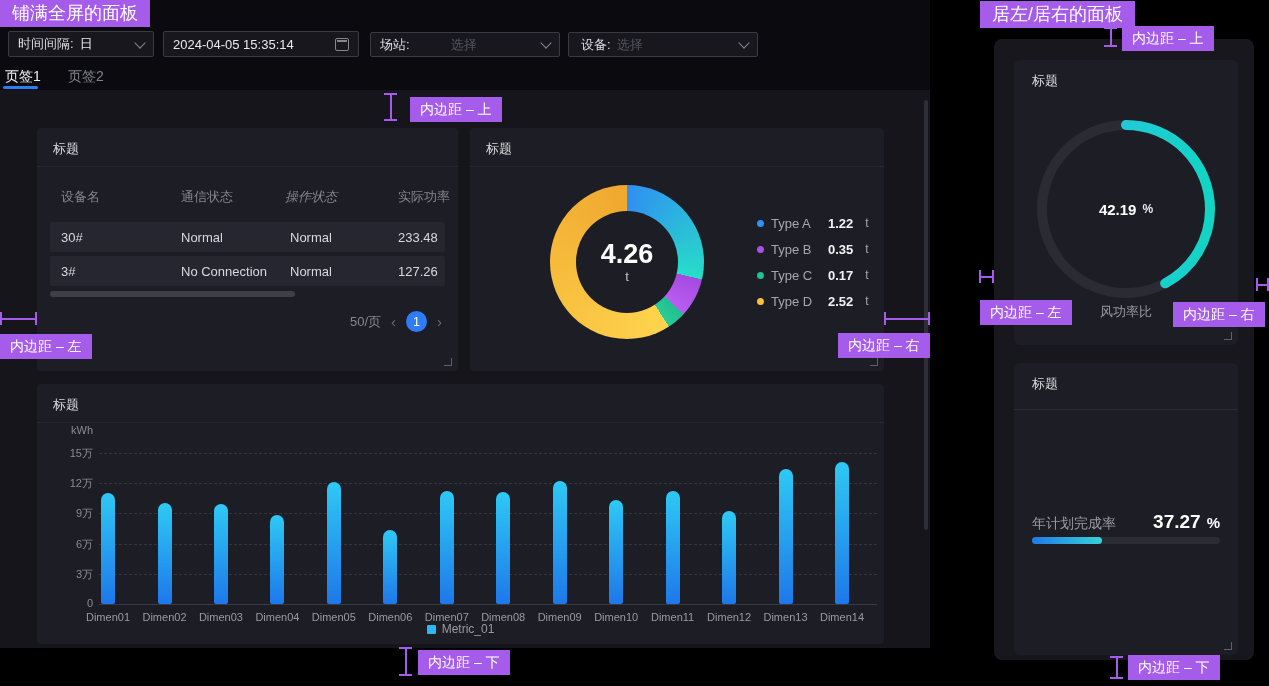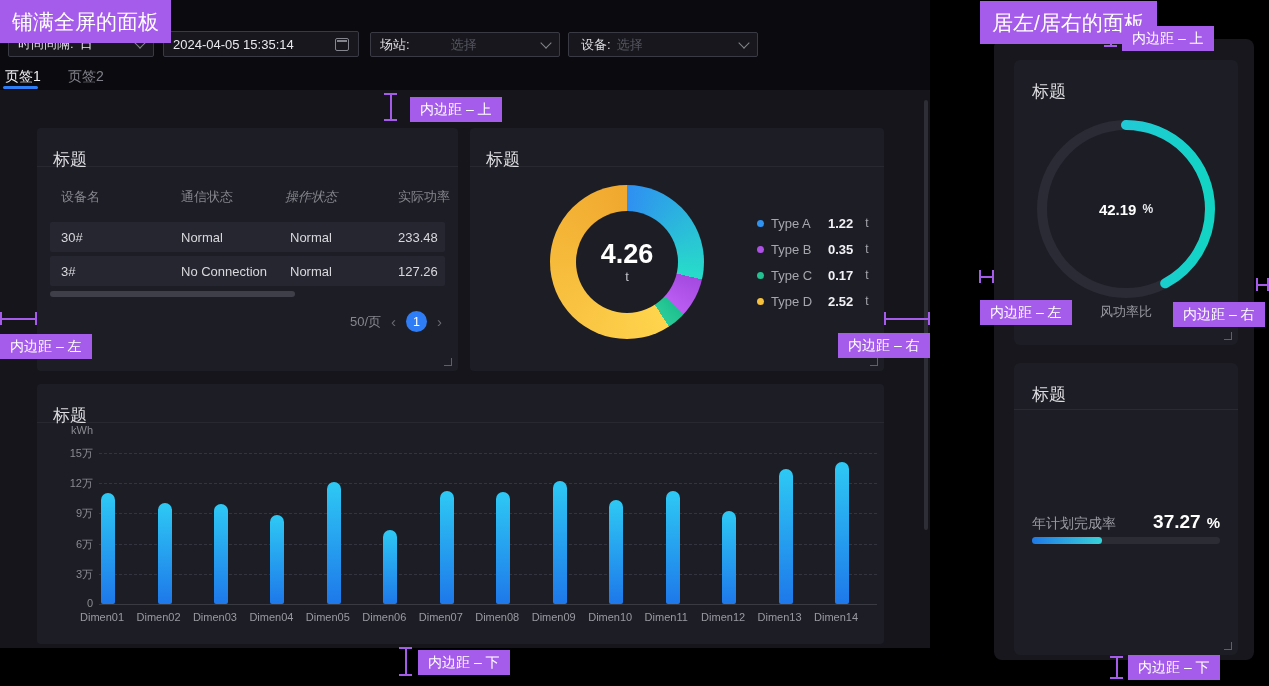--- a/index.html
+++ b/index.html
@@ -25,21 +25,21 @@
   .cal:after{content:"";position:absolute;left:1px;right:1px;top:1.5px;height:1.5px;background:#85858d;}
 
   
   .tab{position:absolute;top:68px;font-size:14px;cursor:default;}
   .tab.active{color:#f0f0f4;}
   .tab.inactive{color:#80808a;}
   .tab-underline{position:absolute;left:3px;top:86px;width:35px;height:3px;background:#2e7cf6;border-radius:2px;}
 
   
   .panel{position:absolute;background:#1d1d25;border-radius:4px;overflow:hidden;}
-  .ptitle{position:absolute;left:16px;top:20px;font-size:17px;color:#dcdce0;}
+  .ptitle{position:absolute;left:16px;top:12px;font-size:13px;color:#dcdce0;}
   .ptitle-div{position:absolute;left:0;top:38px;width:100%;height:1px;background:rgba(255,255,255,0.05);}
   .rsz{position:absolute;right:6px;bottom:5px;width:7px;height:7px;
        border-right:1.5px solid #60606a;border-bottom:1.5px solid #60606a;}
 
   
   .thead-cell{position:absolute;top:60px;font-size:13px;color:#86868e;white-space:nowrap;}
   .trow{position:absolute;left:13px;width:395px;height:30px;background:#262631;border-radius:2px;}
   .tcell{position:absolute;top:8px;font-size:13px;color:#d8d8dc;white-space:nowrap;}
   .hscroll{position:absolute;left:13px;top:163px;width:245px;height:6px;background:#3f3f49;border-radius:3px;}
   .pager{position:absolute;right:16px;top:183px;display:flex;align-items:center;gap:10px;font-size:13px;}
@@ -60,21 +60,21 @@
   .dleg-val{font-size:13px;font-weight:bold;color:#f2f2f6;}
   .dleg-unit{font-size:12px;color:#a6a6ae;margin-left:5px;}
 
   
   .gridline{position:absolute;height:0;border-top:1px dashed #34343e;}
   .axisline{position:absolute;height:1px;background:#3a3a43;}
   .ytick{position:absolute;left:10px;width:46px;text-align:right;font-size:11px;color:#8a8a92;}
   .yunit{position:absolute;left:10px;width:46px;text-align:right;top:40px;font-size:11px;color:#8a8a92;}
   .bar{position:absolute;width:14px;border-radius:7px 7px 2px 2px;
        background:linear-gradient(180deg,#2ec9f4 0%,#1e78ea 100%);}
-  .xlabel{position:absolute;width:56px;text-align:left;font-size:11px;color:#9a9aa2;}
+  .xlabel{position:absolute;width:56px;text-align:center;font-size:11px;color:#9a9aa2;}
   .blegend{position:absolute;left:0;top:238px;width:100%;display:flex;justify-content:center;
            align-items:center;gap:6px;font-size:12px;color:#9a9aa2;}
   .blegend .sq{width:9px;height:9px;background:#29b9f0;border-radius:1px;}
 
   
   .vscroll{position:absolute;left:924px;top:100px;width:4px;height:430px;background:#2e2e37;border-radius:2px;}
 
   
   .right-outer{position:absolute;left:994px;top:39px;width:260px;height:621px;background:#17171d;border-radius:8px;}
   .rcard{position:absolute;left:20px;width:224px;background:#1d1d25;border-radius:6px;}
@@ -89,21 +89,21 @@
   .metric-label{font-size:14px;color:#9a9aa2;}
   .metric-val{margin-left:auto;font-size:19px;font-weight:bold;color:#fff;}
   .metric-unit{font-size:15px;font-weight:bold;color:#fff;margin-left:6px;}
   .progress-track{position:absolute;left:18px;top:174px;width:188px;height:7px;background:#2c2c35;border-radius:4px;}
   .progress-fill{height:7px;border-radius:4px;background:linear-gradient(90deg,#1f7ae8,#38d2d8);}
   .card-div{position:absolute;left:0;top:46px;width:100%;height:1px;background:rgba(255,255,255,0.06);}
 
   
   .plabel{position:absolute;background:#a55ceb;color:#fff;font-size:14px;padding:3px 10px;
           white-space:nowrap;line-height:19px;}
-  .plabel.big{font-size:21px;padding:12px 12px;}
+  .plabel.big{font-size:18px;padding:4px 12px;}
   .ibeam{position:absolute;width:13px;box-sizing:border-box;border-top:2px solid #a55ceb;
          border-bottom:2px solid #a55ceb;
          background:linear-gradient(#a55ceb,#a55ceb) 50% 0/2px 100% no-repeat;}
   .hbeam{position:absolute;height:13px;box-sizing:border-box;border-left:2px solid #a55ceb;
          border-right:2px solid #a55ceb;
          background:linear-gradient(#a55ceb,#a55ceb) 0 50%/100% 2px no-repeat;}
 </style>
 </head>
 <body>
 
@@ -246,20 +246,24 @@
           <div class="xlabel" style="left: 551.2px; top: 227px;">Dimen10</div>
           <div class="bar" style="left: 628.6px; top: 107px; height: 113px;"></div>
           <div class="xlabel" style="left: 607.6px; top: 227px;">Dimen11</div>
           <div class="bar" style="left: 685.1px; top: 127px; height: 93px;"></div>
           <div class="xlabel" style="left: 664.1px; top: 227px;">Dimen12</div>
           <div class="bar" style="left: 741.5px; top: 85px; height: 135px;"></div>
           <div class="xlabel" style="left: 720.5px; top: 227px;">Dimen13</div>
           <div class="bar" style="left: 798px; top: 78px; height: 142px;"></div>
           <div class="xlabel" style="left: 777px; top: 227px;">Dimen14</div>
         </div>
+      <div class="blegend">
+        <span class="sq"></span>
+        <span>Metric_01</span>
+      </div>
     </div>
 
     <div class="vscroll"></div>
   </div>
 
   <div class="right-outer">
 
     <div class="rcard" style="top:21px;height:285px;">
       <div class="ptitle">标题</div>
       <div class="gauge-wrap">

